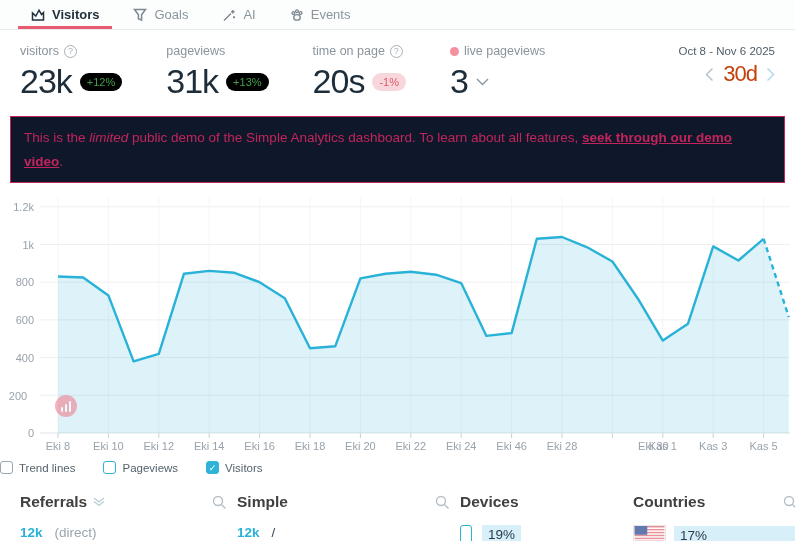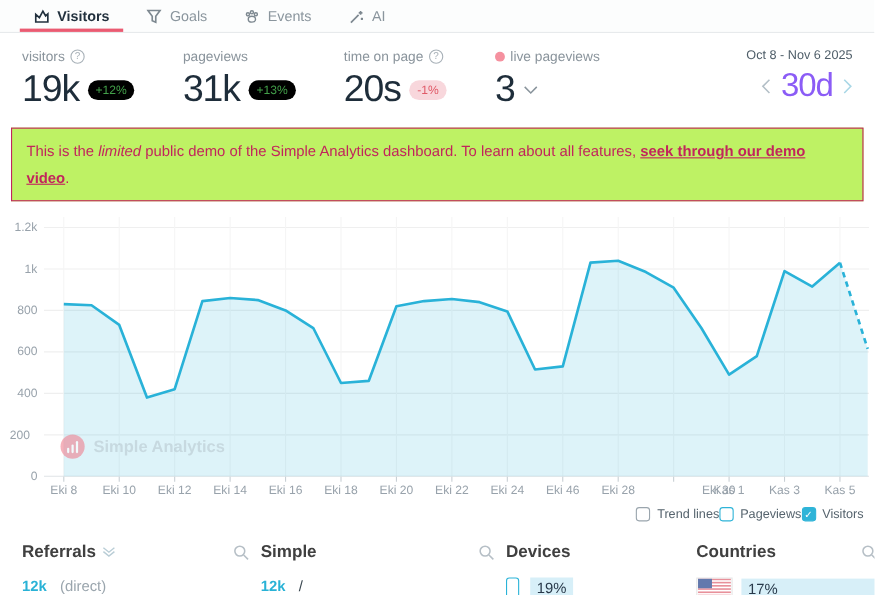--- a/index.html
+++ b/index.html
@@ -21,40 +21,40 @@
   .stat-value { font-size:34px; color:#1e2d3a; letter-spacing:-1px; }
   .badge { font-size:11px; padding:3px 7px; border-radius:10px; white-space:nowrap; }
   .badge.up { background:#000000; color:#43a04a; }
   .badge.down { background:#f8d7dc; color:#e05a68; }
   .live-dot { width:9px; height:9px; border-radius:50%; background:#f5919f; display:inline-block; }
   .info-icon { width:13px; height:13px; border-radius:50%; border:1px solid #a8b1b8; color:#a8b1b8; font-size:9px; line-height:11px; text-align:center; display:inline-block; }
 
   .date-block { margin-left:auto; text-align:right; }
   .date-range { font-size:11.5px; color:#4e5d68; margin-top:2px; }
   .period-row { display:flex; align-items:center; justify-content:flex-end; gap:9px; margin-top:4px; }
-  .period { font-size:30px; color:#8b5cf6; letter-spacing:-1px; }
+  .period { font-size:22px; color:#c2410c; letter-spacing:-1px; }
   .nav-chevron { cursor:pointer; display:flex; align-items:center; }
 
   
-  .banner { margin:15px 10px 0 10px; border:1.5px solid #c2255c; color:#c2255c; padding:9px 13px; font-size:13.5px; line-height:1.75; background:#bef264; }
+  .banner { margin:15px 10px 0 10px; border:1.5px solid #c2255c; color:#c2255c; padding:9px 13px; font-size:13.5px; line-height:1.75; background:#0f172a; }
   .banner em { font-style:italic; }
   .banner a { color:#c2255c; font-weight:bold; text-decoration:underline; cursor:pointer; }
 
   
   .chart-block { position:relative; margin:14px 5px 0 40px; }
   .chart-svg { display:block; width:750px; height:242px; }
   .y-labels div { position:absolute; left:-38px; width:32px; text-align:right; font-size:11px; color:#98a2ab; }
   .x-labels { position:relative; height:16px; }
   .x-labels span { position:absolute; transform:translateX(-50%); font-size:11px; color:#98a2ab; white-space:nowrap; top:1px; }
   .watermark { position:absolute; left:15px; top:198px; display:flex; align-items:center; gap:8px; opacity:.6; pointer-events:none; }
   .wm-logo { width:22px; height:22px; border-radius:50%; background:#ef8090; display:flex; align-items:flex-end; justify-content:center; gap:1.5px; padding-bottom:5px; }
   .wm-logo i { display:block; width:2.5px; background:#fff; border-radius:1px; }
   .wm-text { font-size:15px; font-weight:bold; color:#9aa5ad; opacity:.55; }
 
-  .legend-row { display:flex; justify-content:flex-end; gap:0; margin:6px 10px 0 0; }
+  .legend-row { display:flex; gap:28px; margin:6px 10px 0 0; }
   .legend-item { display:flex; align-items:center; gap:6px; font-size:11.5px; color:#55636d; cursor:pointer; }
   .cbx { width:13px; height:13px; border-radius:3px; border:1.5px solid #9aa5ad; background:#fff; display:flex; align-items:center; justify-content:center; font-size:9px; color:#fff; }
   .cbx.accent { border-color:#2fb4d8; }
   .cbx.checked { background:#2fb4d8; border-color:#2fb4d8; }
 
   
   .bottom { display:grid; grid-template-columns:207px 213px 163px 1fr; gap:10px; padding:18px 10px 0 20px; }
   .col-header { display:flex; align-items:center; height:20px; }
   .col-title { font-size:15.5px; font-weight:bold; color:#404040; }
   .col-header .spacer { flex:1; }
@@ -78,46 +78,46 @@
       </svg>
     <span>Visitors</span>
   </div>
   <div class="tab">
     <svg width="14" height="14" viewBox="0 0 14 14" fill="none" stroke-width="1.5">
         <path d="M1.5 1.5 H12.5 L8.6 6.8 V12.2 L5.4 10.8 V6.8 Z"></path>
       </svg>
     <span>Goals</span>
   </div>
   <div class="tab">
+    <svg width="14" height="14" viewBox="0 0 14 14" fill="none" stroke-width="1.5">
+        <path d="M2 12.5 L9 5.5"></path>
+        <path d="M10.8 2 v3.4 M9.1 3.7 h3.4"></path>
+        <path d="M12 8.2 v2 M11 9.2 h2"></path>
+      </svg>
+    <span>AI</span>
+  </div>
+  <div class="tab">
     <svg width="14" height="14" viewBox="0 0 14 14" fill="none" stroke-width="1.3">
         <circle cx="3.4" cy="5" r="1.4"></circle>
         <circle cx="7" cy="3.2" r="1.4"></circle>
         <circle cx="10.6" cy="5" r="1.4"></circle>
         <ellipse cx="7" cy="9.4" rx="3.3" ry="2.7"></ellipse>
       </svg>
     <span>Events</span>
   </div>
-  <div class="tab">
-    <svg width="14" height="14" viewBox="0 0 14 14" fill="none" stroke-width="1.5">
-        <path d="M2 12.5 L9 5.5"></path>
-        <path d="M10.8 2 v3.4 M9.1 3.7 h3.4"></path>
-        <path d="M12 8.2 v2 M11 9.2 h2"></path>
-      </svg>
-    <span>AI</span>
-  </div>
 </div>
 
 <div class="stats">
   <div class="stat">
     <div class="stat-label">
       <span>visitors</span>
       <span class="info-icon">?</span>
     </div>
     <div class="stat-value-row">
-      <span class="stat-value">19k</span>
+      <span class="stat-value">23k</span>
       <span class="badge up">+12%</span>
     </div>
   </div>
   <div class="stat">
     <div class="stat-label">
         <span>pageviews</span>
       </div>
     <div class="stat-value-row">
       <span class="stat-value">31k</span>
       <span class="badge up">+13%</span>
@@ -235,21 +235,20 @@
       <span style="left: 83.04%;">Kas 1</span>
       <span style="left: 89.76%;">Kas 3</span>
       <span style="left: 96.48%;">Kas 5</span>
     </div>
   <div class="watermark">
     <span class="wm-logo">
         <i style="height:5px"></i>
         <i style="height:8px"></i>
         <i style="height:11px"></i>
       </span>
-    <span class="wm-text">Simple Analytics</span>
   </div>
 </div>
 
 <div class="legend-row">
   <label class="legend-item">
     <span class="cbx"></span>
     <span>Trend lines</span>
   </label>
   <label class="legend-item">
     <span class="cbx accent"></span>

